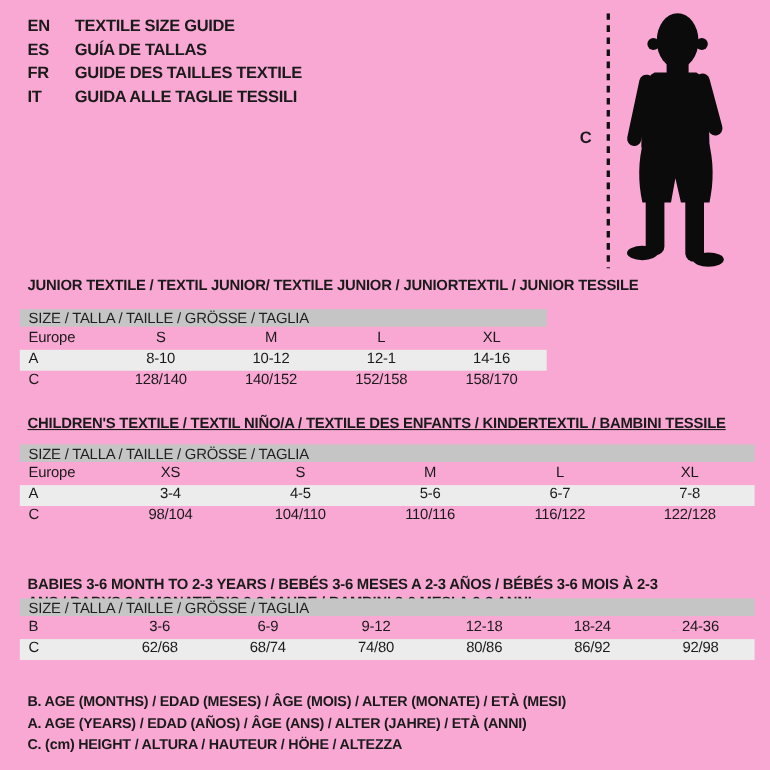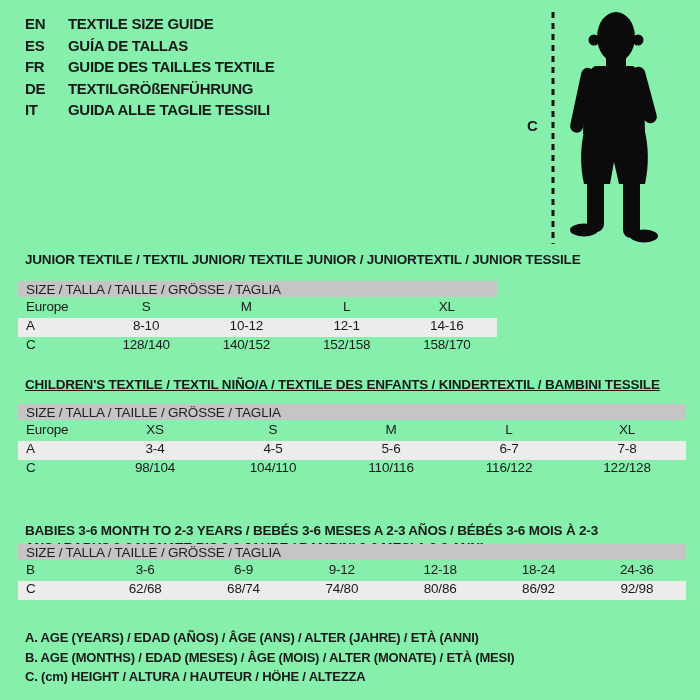--- a/index.html
+++ b/index.html
@@ -1,20 +1,20 @@
 <!DOCTYPE html>
 <html style="--ink: #1a1a1a; --header-bar: #c5c5c5; --row-alt: #ececec;"><head>
 <meta charset="utf-8">
 <style>
   html, body { margin:0; padding:0; background:#ffffff; }
   .canvas {
     position: relative;
     width: 700px;
     height: 700px;
-    background: #86efac;
+    background: #f9a8d4;
     font-family: "Liberation Sans", sans-serif;
     color: var(--ink, #1a1a1a);
     overflow: hidden;
   }
   
   .lang-block { position: absolute; left: 25px; top: 13px; }
   .lang-row { display: flex; height: 21.5px; align-items: center; font-weight: bold; font-size: 15px; letter-spacing: -0.3px; }
   .lang-code { width: 43px; }
   
   .dash-line { position: absolute; left: 550px; top: 12px; }
@@ -48,24 +48,20 @@
       <span class="lang-code">EN</span>
       <span class="lang-title">TEXTILE SIZE GUIDE</span>
     </div>
     <div class="lang-row">
       <span class="lang-code">ES</span>
       <span class="lang-title">GUÍA DE TALLAS</span>
     </div>
     <div class="lang-row">
       <span class="lang-code">FR</span>
       <span class="lang-title">GUIDE DES TAILLES TEXTILE</span>
-    </div>
-    <div class="lang-row">
-      <span class="lang-code">DE</span>
-      <span class="lang-title">TEXTILGRÖßENFÜHRUNG</span>
     </div>
     <div class="lang-row">
       <span class="lang-code">IT</span>
       <span class="lang-title">GUIDA ALLE TAGLIE TESSILI</span>
     </div>
   </div>
 
   <svg class="dash-line" width="6" height="232" viewBox="0 0 6 232">
     <line x1="3" y1="0" x2="3" y2="232" stroke="#111111" stroke-width="3" stroke-dasharray="6 5"></line>
   </svg>
@@ -169,18 +165,18 @@
         <div class="t-cell">62/68</div>
         <div class="t-cell">68/74</div>
         <div class="t-cell">74/80</div>
         <div class="t-cell">80/86</div>
         <div class="t-cell">86/92</div>
         <div class="t-cell">92/98</div>
       </div>
     </div>
 
   <div class="notes">
+    <div class="note-line">B. AGE (MONTHS) / EDAD (MESES) / ÂGE (MOIS) / ALTER (MONATE) / ETÀ (MESI)</div>
     <div class="note-line">A. AGE (YEARS) / EDAD (AÑOS) / ÂGE (ANS) / ALTER (JAHRE) / ETÀ (ANNI)</div>
-    <div class="note-line">B. AGE (MONTHS) / EDAD (MESES) / ÂGE (MOIS) / ALTER (MONATE) / ETÀ (MESI)</div>
     <div class="note-line">C. (cm) HEIGHT / ALTURA / HAUTEUR / HÖHE / ALTEZZA</div>
   </div>
 
 </div>
 
 </body></html>

